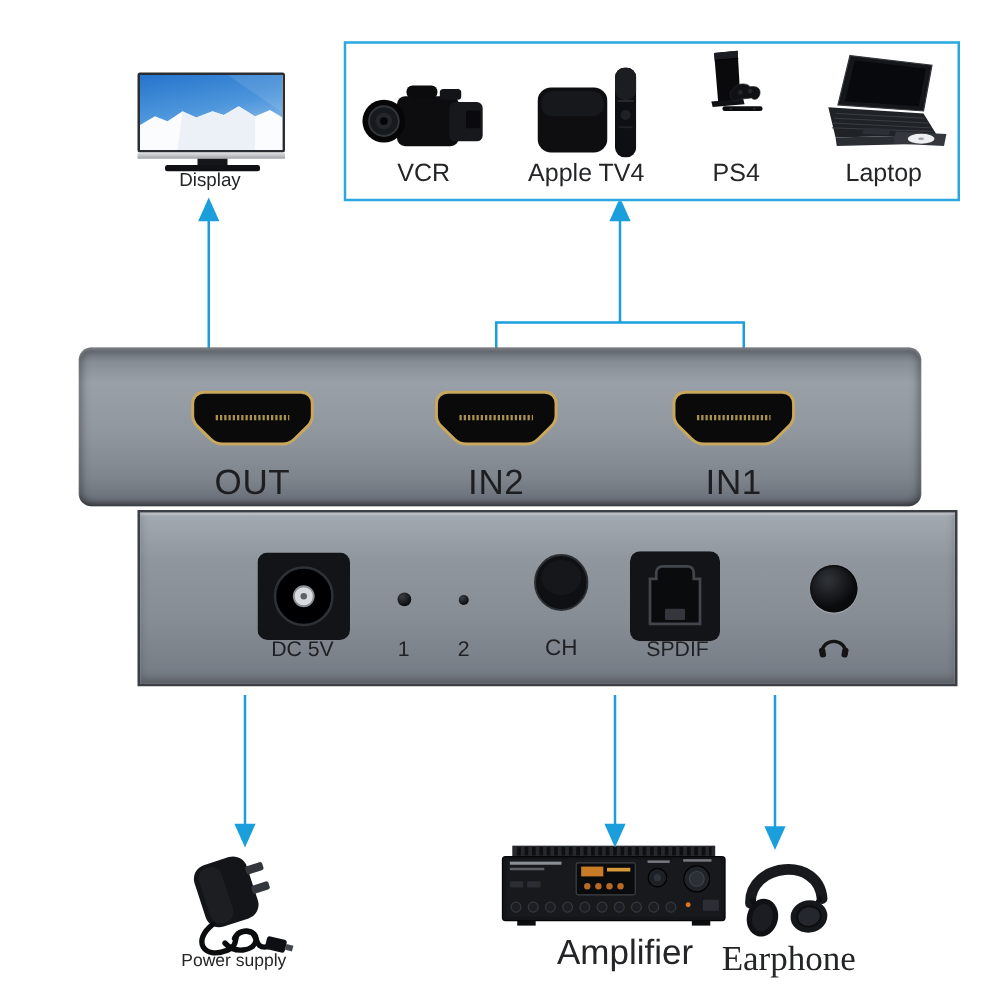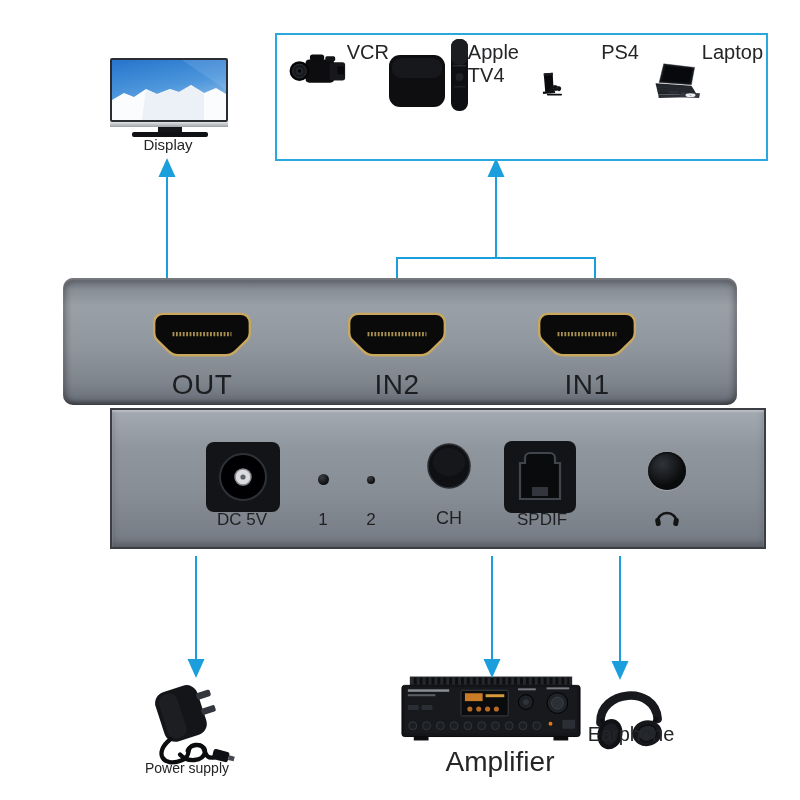--- a/index.html
+++ b/index.html
@@ -7,22 +7,22 @@
           font-family:"Liberation Sans",sans-serif;}
   .abs{position:absolute;}
   .lbl{position:absolute;transform:translateX(-50%);white-space:nowrap;color:#242527;
        font-family:"Liberation Sans",sans-serif;}
   .lbl-lg{font-size:15px;}
   
   #connectors{position:absolute;left:0;top:0;z-index:1;}
   
   .src-box{left:275px;top:33px;width:489px;height:124px;border:2px solid #29A8DF;
            background:#ffffff;z-index:2;}
-  .src-cell{position:absolute;top:4px;height:112px;display:flex;flex-direction:row;
-            justify-content:flex-end;}
+  .src-cell{position:absolute;top:4px;height:112px;display:flex;flex-direction:column;
+            align-items:center;justify-content:flex-end;}
   .src-label{font-size:20px;color:#242527;margin-top:2px;}
   
   .tv{left:110px;top:58px;width:120px;z-index:2;}
   .tv-screen{width:114px;height:60px;border:2px solid #2a2e33;border-radius:2px;overflow:hidden;}
   .tv-strip{width:118px;height:5px;background:linear-gradient(180deg,#e2e4e6,#9fa3a7);}
   .tv-neck{width:24px;height:5px;background:#15161a;margin:0 auto;}
   .tv-base{width:76px;height:5px;background:#101114;border-radius:2px;margin:0 auto;}
   
   .front-panel{left:63px;top:278px;width:674px;height:127px;border-radius:10px;z-index:2;
     background:linear-gradient(180deg,#5d6269 0%,#878d95 9%,#9aa0a8 22%,#90969e 55%,#7f858d 82%,#6b717a 96%,#595e66 100%);
@@ -282,15 +282,15 @@
     <line x1="72" y1="42" x2="67" y2="52" stroke="#0e0f12" stroke-width="4"></line>
     <g transform="rotate(14 23 60)">
       <ellipse cx="23" cy="60" rx="13" ry="16" fill="#101114"></ellipse>
       <ellipse cx="23" cy="60" rx="8.5" ry="11.5" fill="#1b1d22"></ellipse>
     </g>
     <g transform="rotate(-10 62 59)">
       <ellipse cx="62" cy="59" rx="15.5" ry="13.5" fill="#15171b"></ellipse>
       <ellipse cx="62" cy="59" rx="10" ry="8.5" fill="#24272d" stroke="#0c0d10" stroke-width="1.5"></ellipse>
     </g>
   </svg>
-  <div class="lbl" style="left:631px;top:723px;font-size:20px;">Earphone</div>
+  <div class="lbl" style="left:631px;top:752px;font-size:28px;font-family:Liberation Serif, serif;">Earphone</div>
 
 </div>
 
 </body></html>

